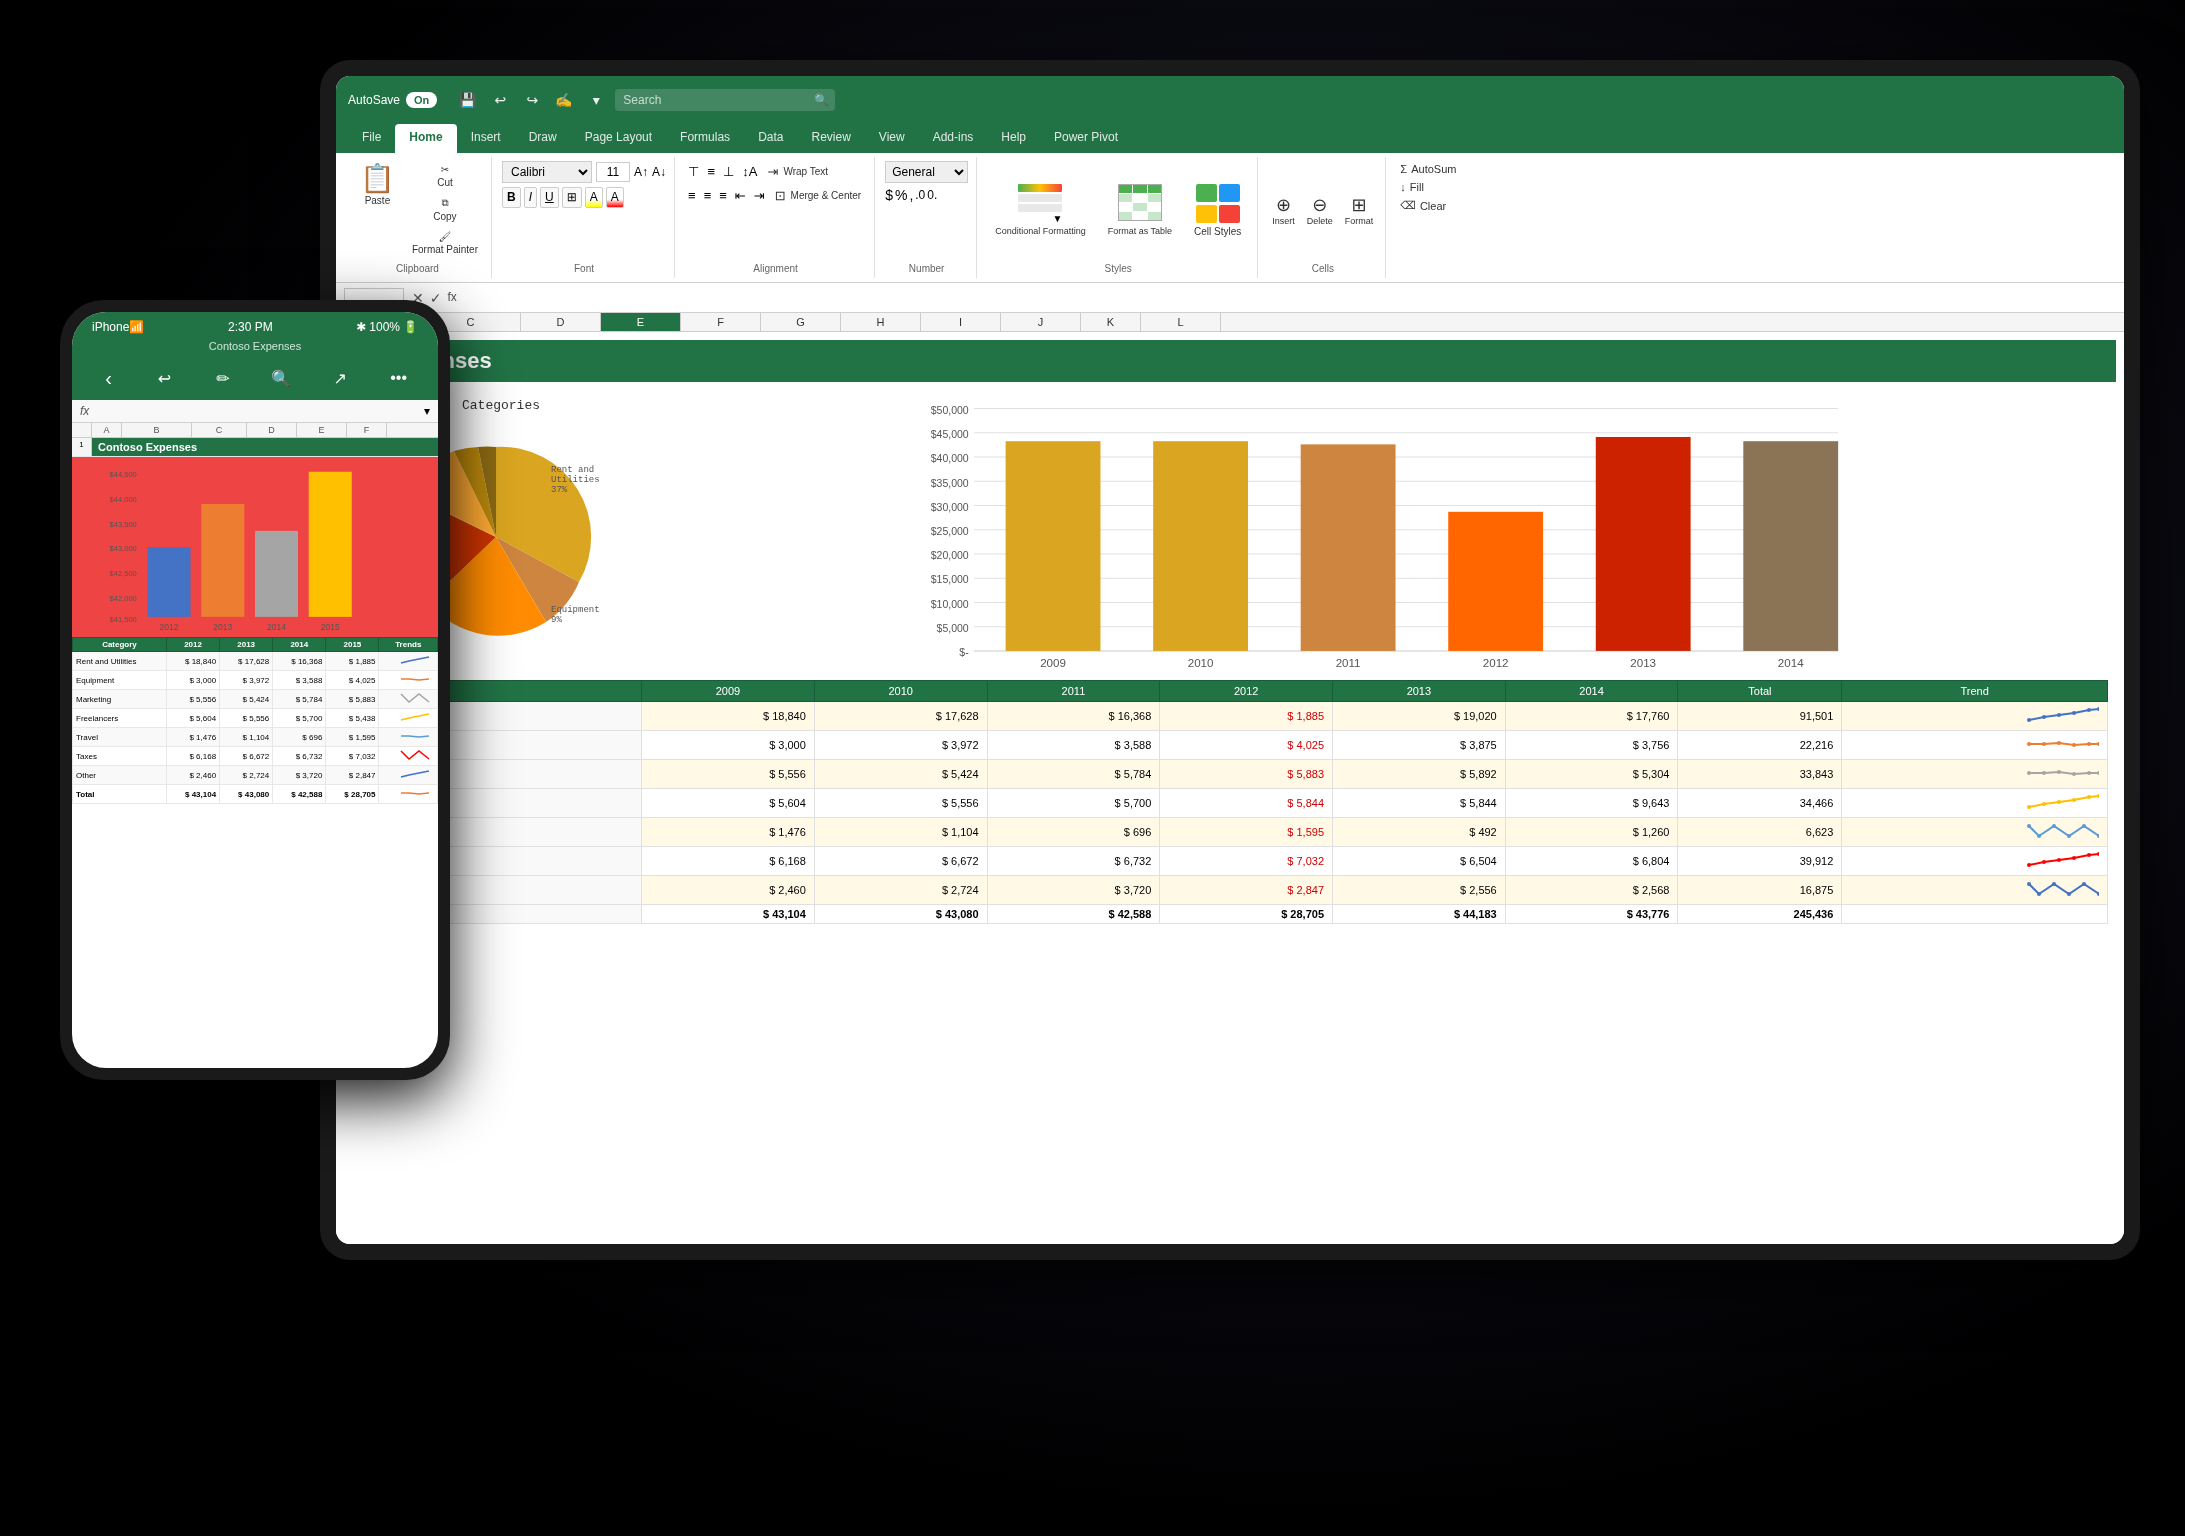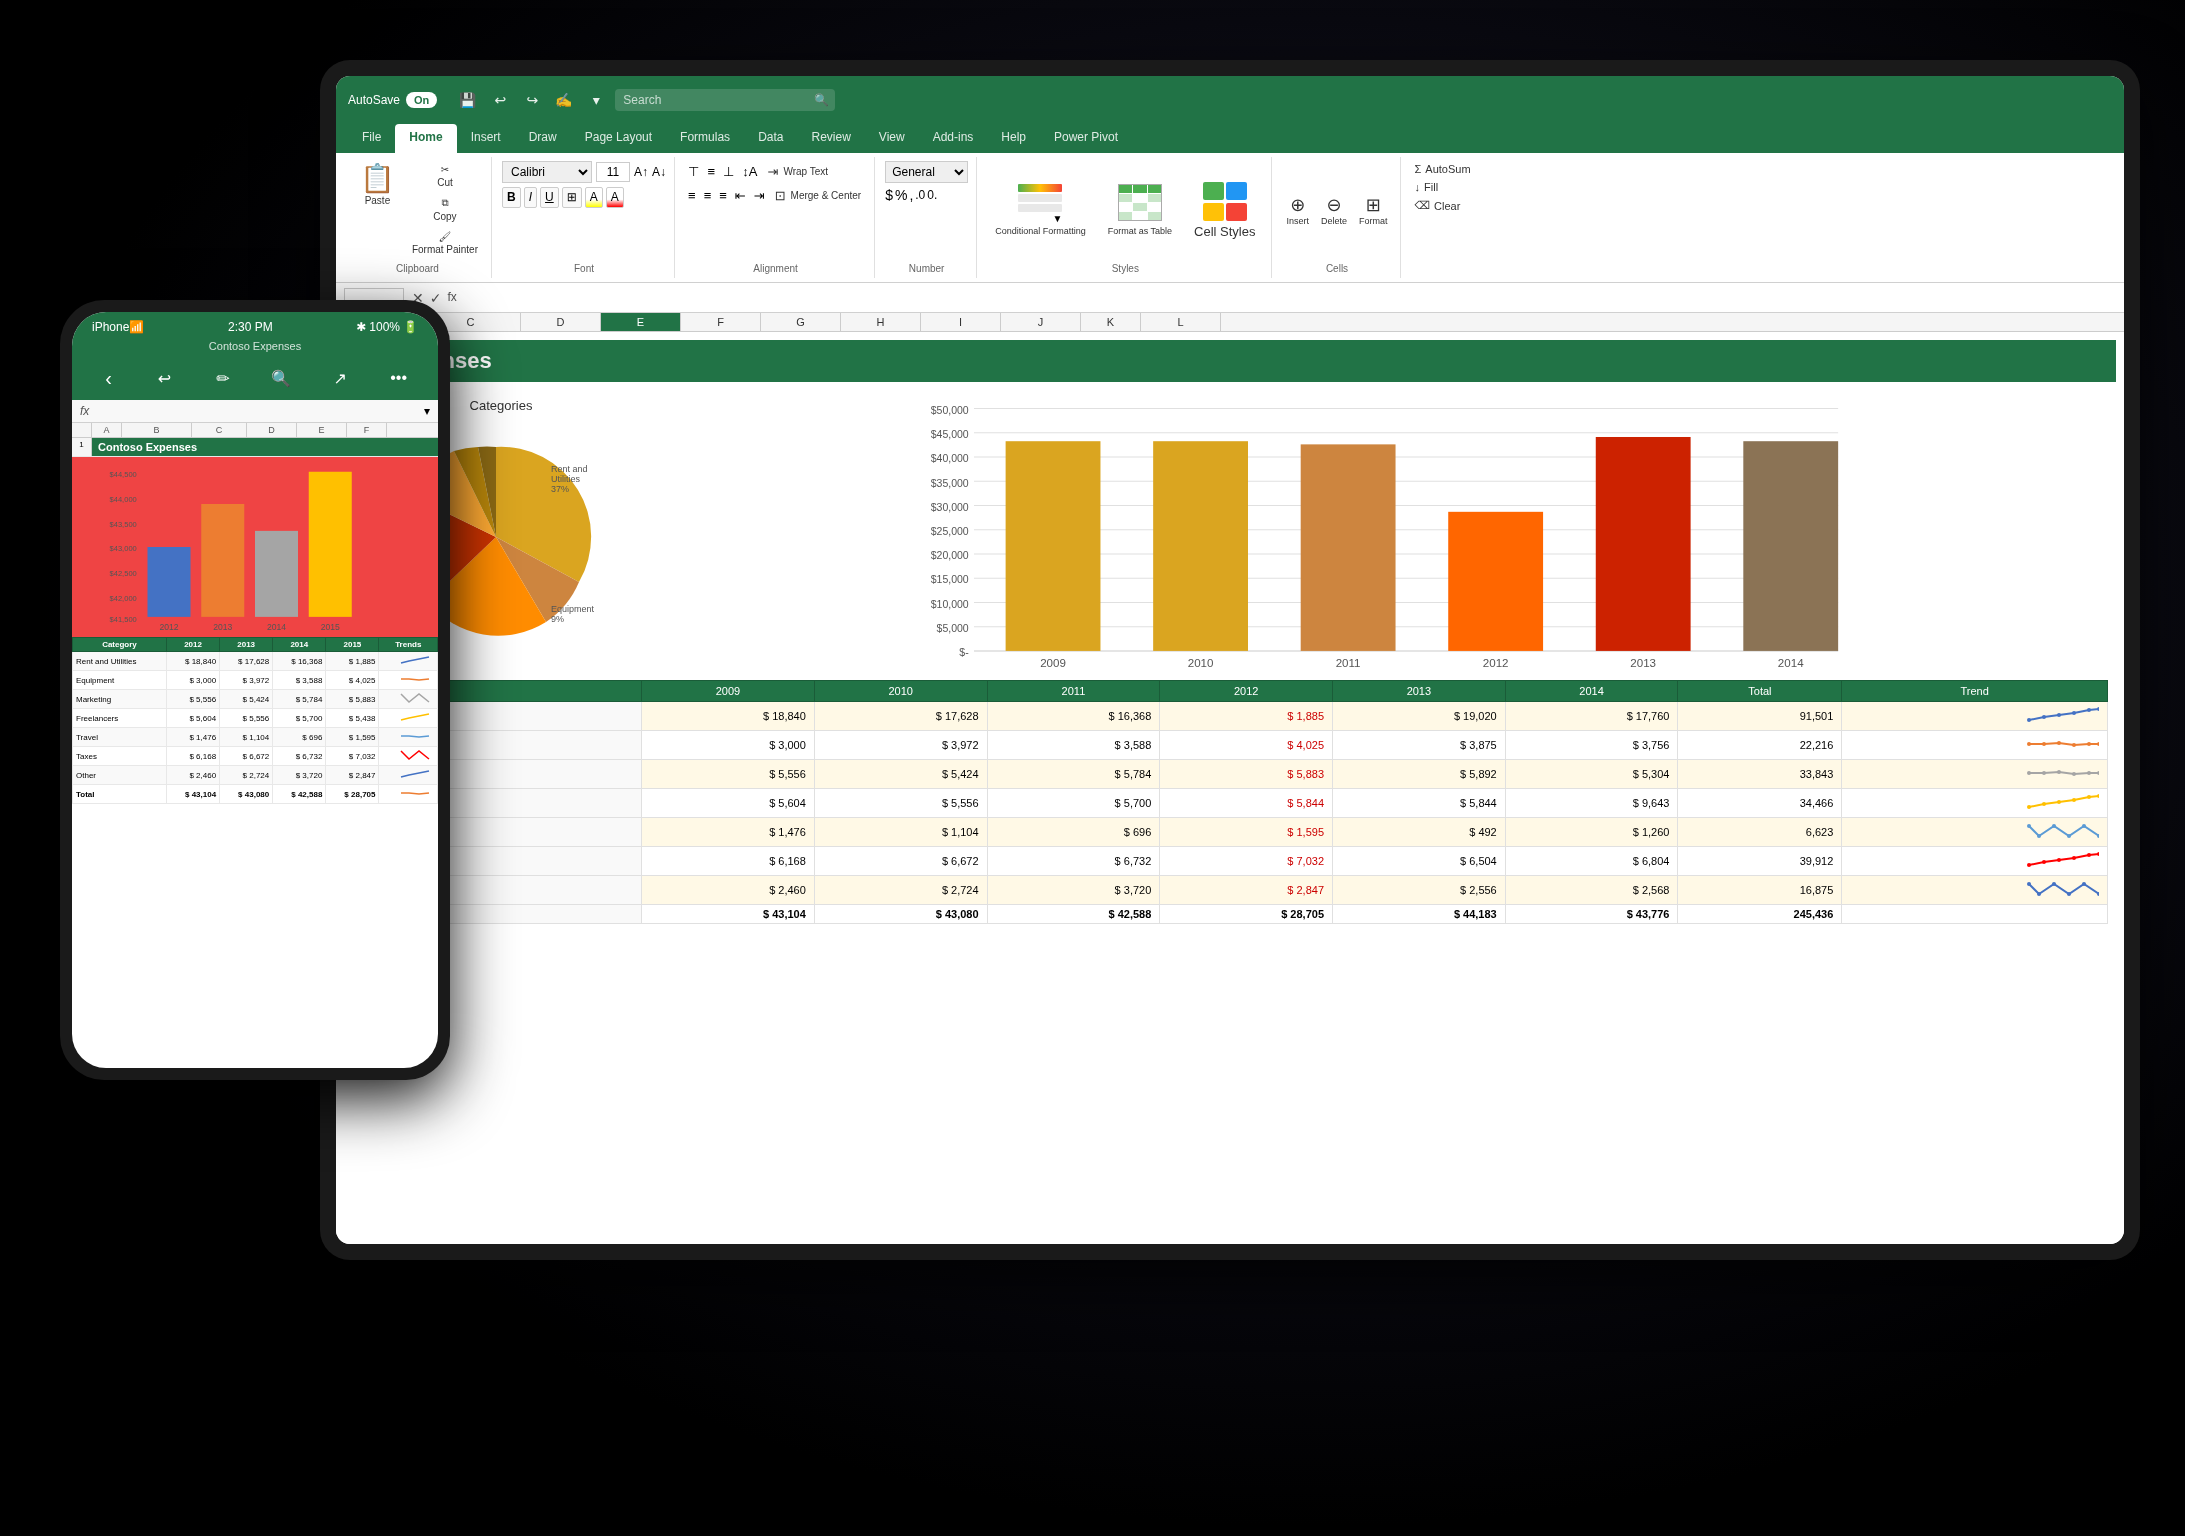--- a/index.html
+++ b/index.html
@@ -674,21 +674,21 @@
             <div class="ribbon-big-label" style="font-size:9px;white-space:normal;text-align:center;">Format as Table</div>
           </div>
 
           <div class="ribbon-big-btn" style="min-width:50px;">
             <div style="width:44px;height:40px;display:grid;grid-template-columns:1fr 1fr;gap:2px;">
               <div style="background:#4CAF50;height:18px;border-radius:2px;"></div>
               <div style="background:#2196F3;height:18px;border-radius:2px;"></div>
               <div style="background:#FFC107;height:18px;border-radius:2px;"></div>
               <div style="background:#F44336;height:18px;border-radius:2px;"></div>
             </div>
-            <div class="ribbon-big-label" style="font-size:13px;text-align:right;">Cell Styles</div>
+            <div class="ribbon-big-label" style="font-size:10px;text-align:right;">Cell Styles</div>
           </div>
         </div>
         <div class="ribbon-group-label">Styles</div>
       </div>
 
       <div class="ribbon-group" style="min-width:120px;">
         <div style="display:flex;gap:4px;flex:1;align-items:center;">
           <div class="cell-btn">
             <span class="cell-btn-icon">⊕</span>
             <span>Insert</span>
@@ -753,21 +753,21 @@
 
       <div class="sheet-content">
 
         <div style="display:flex;">
           <div style="width:25px;background:#f5f5f5;border-right:1px solid #ccc;border-bottom:1px solid #e8e8e8;"></div>
           <div class="sheet-title-bar" style="flex:1;">Expenses</div>
         </div>
 
         <div style="display:flex;padding:8px 30px;gap:40px;height:290px;">
 
-          <div style="width:270px;">
+          <div style="width:270px;font-family:Liberation Mono, monospace;">
             <div style="font-size:13px;color:#333;margin-bottom:4px;text-align:center;">Categories</div>
             <svg width="260" height="240" viewBox="0 0 260 240">
 
               <path d="M130,120 L130,30 A90,90 0 0,1 213,165 Z" fill="#DAA520"></path>
 
               <path d="M130,120 L213,165 A90,90 0 0,1 180,205 Z" fill="#CD853F"></path>
 
               <path d="M130,120 L180,205 A90,90 0 0,1 62,185 Z" fill="#FF8C00"></path>
 
               <path d="M130,120 L62,185 A90,90 0 0,1 44,78 Z" fill="#CC3300"></path>

